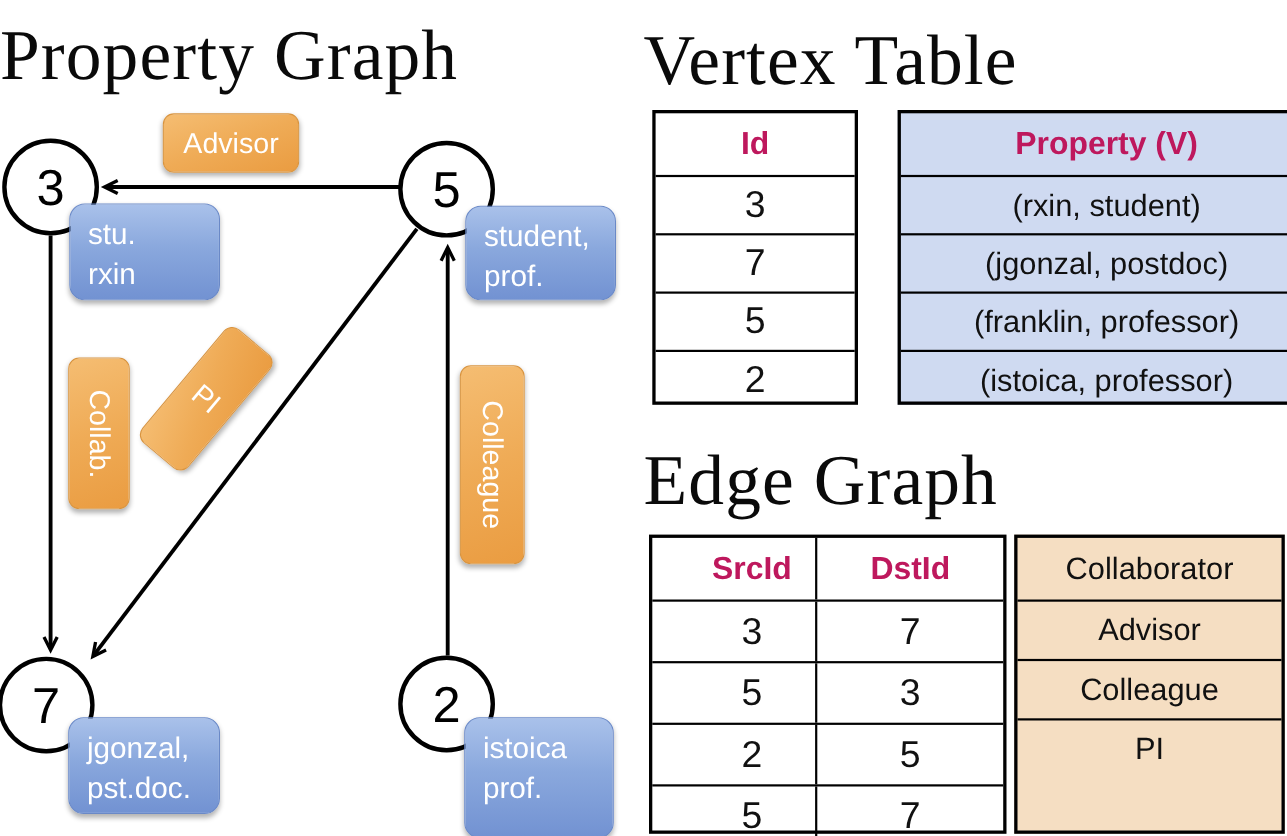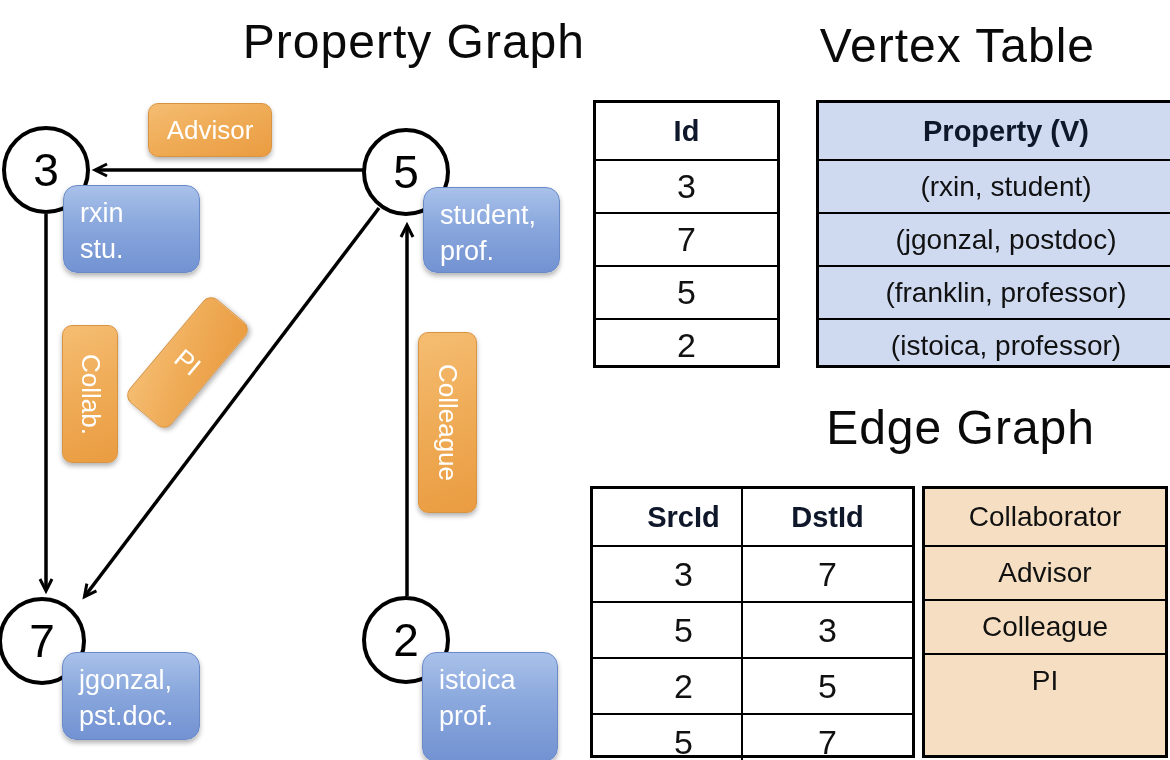--- a/index.html
+++ b/index.html
@@ -1,21 +1,21 @@
 <!DOCTYPE html>
 <html><head>
 <meta charset="utf-8">
 <style>
   html,body{margin:0;padding:0;background:#fff;}
   .canvas{position:relative;width:1170px;height:760px;background:#fff;overflow:hidden;
           font-family:"Liberation Sans",sans-serif;color:#000;}
 
   
-  .big-title{position:absolute;text-align:right;font-size:48px;font-weight:400;
-             letter-spacing:1px;color:#0a0a0a;white-space:nowrap;}
+  .big-title{position:absolute;text-align:left;font-size:65px;font-weight:400;
+             letter-spacing:1px;color:#0a0a0a;white-space:nowrap;font-family:Liberation Serif, serif;}
   .t-graph{left:0;width:585px;top:14px;}
   .t-vertex{left:585px;width:510px;top:18px;}
   .t-edge{left:585px;width:510px;top:400px;}
 
   
   .graph-panel{position:absolute;left:0;top:0;width:585px;height:760px;}
   .edges-svg{position:absolute;left:0;top:0;overflow:visible;}
 
   .gnode{position:absolute;width:88px;height:88px;border:4px solid #000;border-radius:50%;
          background:#fff;box-sizing:border-box;display:flex;align-items:center;justify-content:center;
@@ -43,21 +43,21 @@
   .e-collab{left:62px;top:325px;width:56px;height:138px;}
   .e-colleague{left:418px;top:332px;width:59px;height:181px;}
   .e-pi{left:120px;top:335px;width:135px;height:55px;transform:rotate(-50deg);}
   .vtext{transform:rotate(90deg);white-space:nowrap;}
 
   
   .tbox{position:absolute;border:3px solid #000;box-sizing:border-box;background:#fff;}
   .cell{display:flex;align-items:center;justify-content:center;box-sizing:border-box;
         font-size:28px;color:#111;}
   .cell.num{font-size:34px;}
-  .cell.th{font-weight:700;font-size:29px;color:#0f172a;}
+  .cell.th{font-weight:700;font-size:29px;color:#be185d;}
 
   
   .vt-id{left:593px;top:100px;width:187px;height:268px;}
   .vt-prop{left:788px;top:100px;width:380px;height:268px;background:#cfdaf1;margin-left:28px;}
   .vt-id .cell,.vt-prop .cell{height:53px;border-top:2px solid #000;}
   .vt-id .cell:first-child,.vt-prop .cell:first-child{height:56px;border-top:none;}
 
   
   .et-ids{left:590px;top:486px;width:325px;height:272px;}
   .et-prop{left:922px;top:486px;width:246px;height:272px;background:#f5dec2;}
@@ -96,22 +96,22 @@
         <span>5</span>
       </div>
     <div class="gnode n7">
         <span>7</span>
       </div>
     <div class="gnode n2">
         <span>2</span>
       </div>
 
     <div class="vlabel v3">
+      <div>stu.</div>
       <div>rxin</div>
-      <div>stu.</div>
     </div>
     <div class="vlabel v5">
       <div>student,</div>
       <div>prof.</div>
     </div>
     <div class="vlabel v7">
       <div>jgonzal,</div>
       <div>pst.doc.</div>
     </div>
     <div class="vlabel v2">

